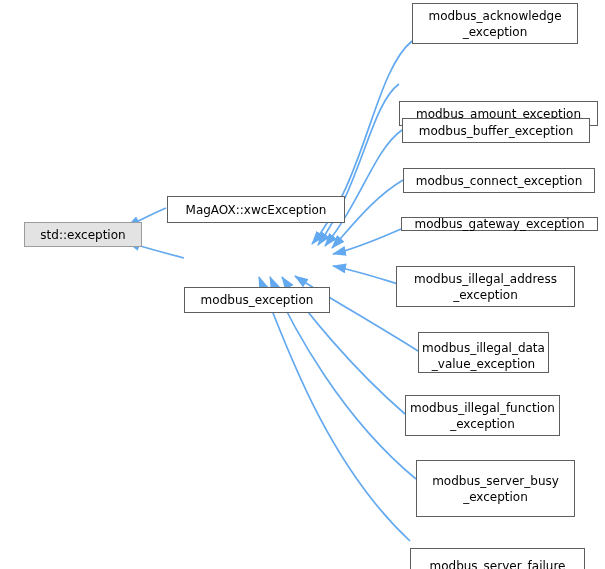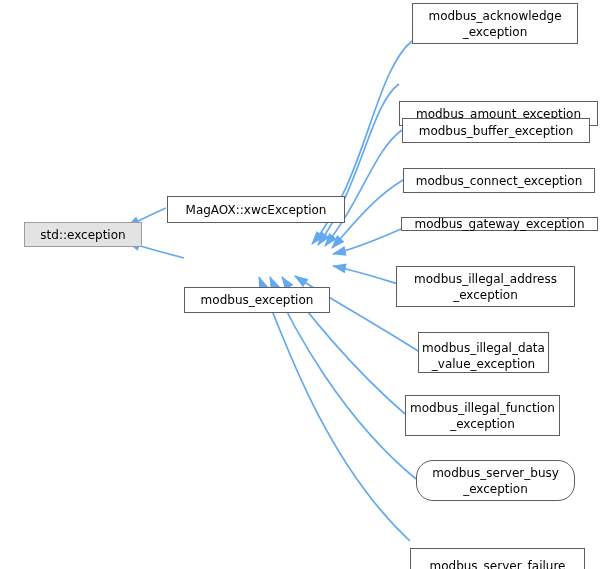--- a/index.html
+++ b/index.html
@@ -61,21 +61,21 @@
   .n-magaox   { left: 167px; top: 196px; width: 178px; height: 27px; }
   .n-modbus   { left: 184px; top: 246px; width: 146px; height: 26px; margin-top: 41px; }
   .n-ack      { left: 412px; top: 3px;   width: 166px; height: 41px; }
   .n-amount   { left: 399px; top: 70px;  width: 199px; height: 25px; margin-top: 31px; }
   .n-buffer   { left: 402px; top: 118px; width: 188px; height: 25px; }
   .n-connect  { left: 403px; top: 168px; width: 192px; height: 25px; }
   .n-gateway  { left: 401px; top: 217px; width: 197px; height: 14px; }
   .n-address  { left: 396px; top: 266px; width: 179px; height: 41px; }
   .n-data     { left: 418px; top: 332px; width: 131px; height: 41px; align-items: flex-end; }
   .n-function { left: 405px; top: 395px; width: 155px; height: 41px; }
-  .n-busy     { left: 416px; top: 460px; width: 159px; height: 41px; border-radius: 17px; }
+  .n-busy     { left: 416px; top: 460px; width: 159px; height: 57px; }
   .n-failure  { left: 410px; top: 548px; width: 175px; height: 52px; }
 </style>
 </head>
 <body>
 
 <div class="canvas">
 
   <svg class="edges" width="605" height="569" viewBox="0 0 605 569" xmlns="http://www.w3.org/2000/svg">
     <defs>
       <marker id="arrow" markerWidth="14" markerHeight="10" refX="13" refY="5" orient="auto" markerUnits="userSpaceOnUse">

